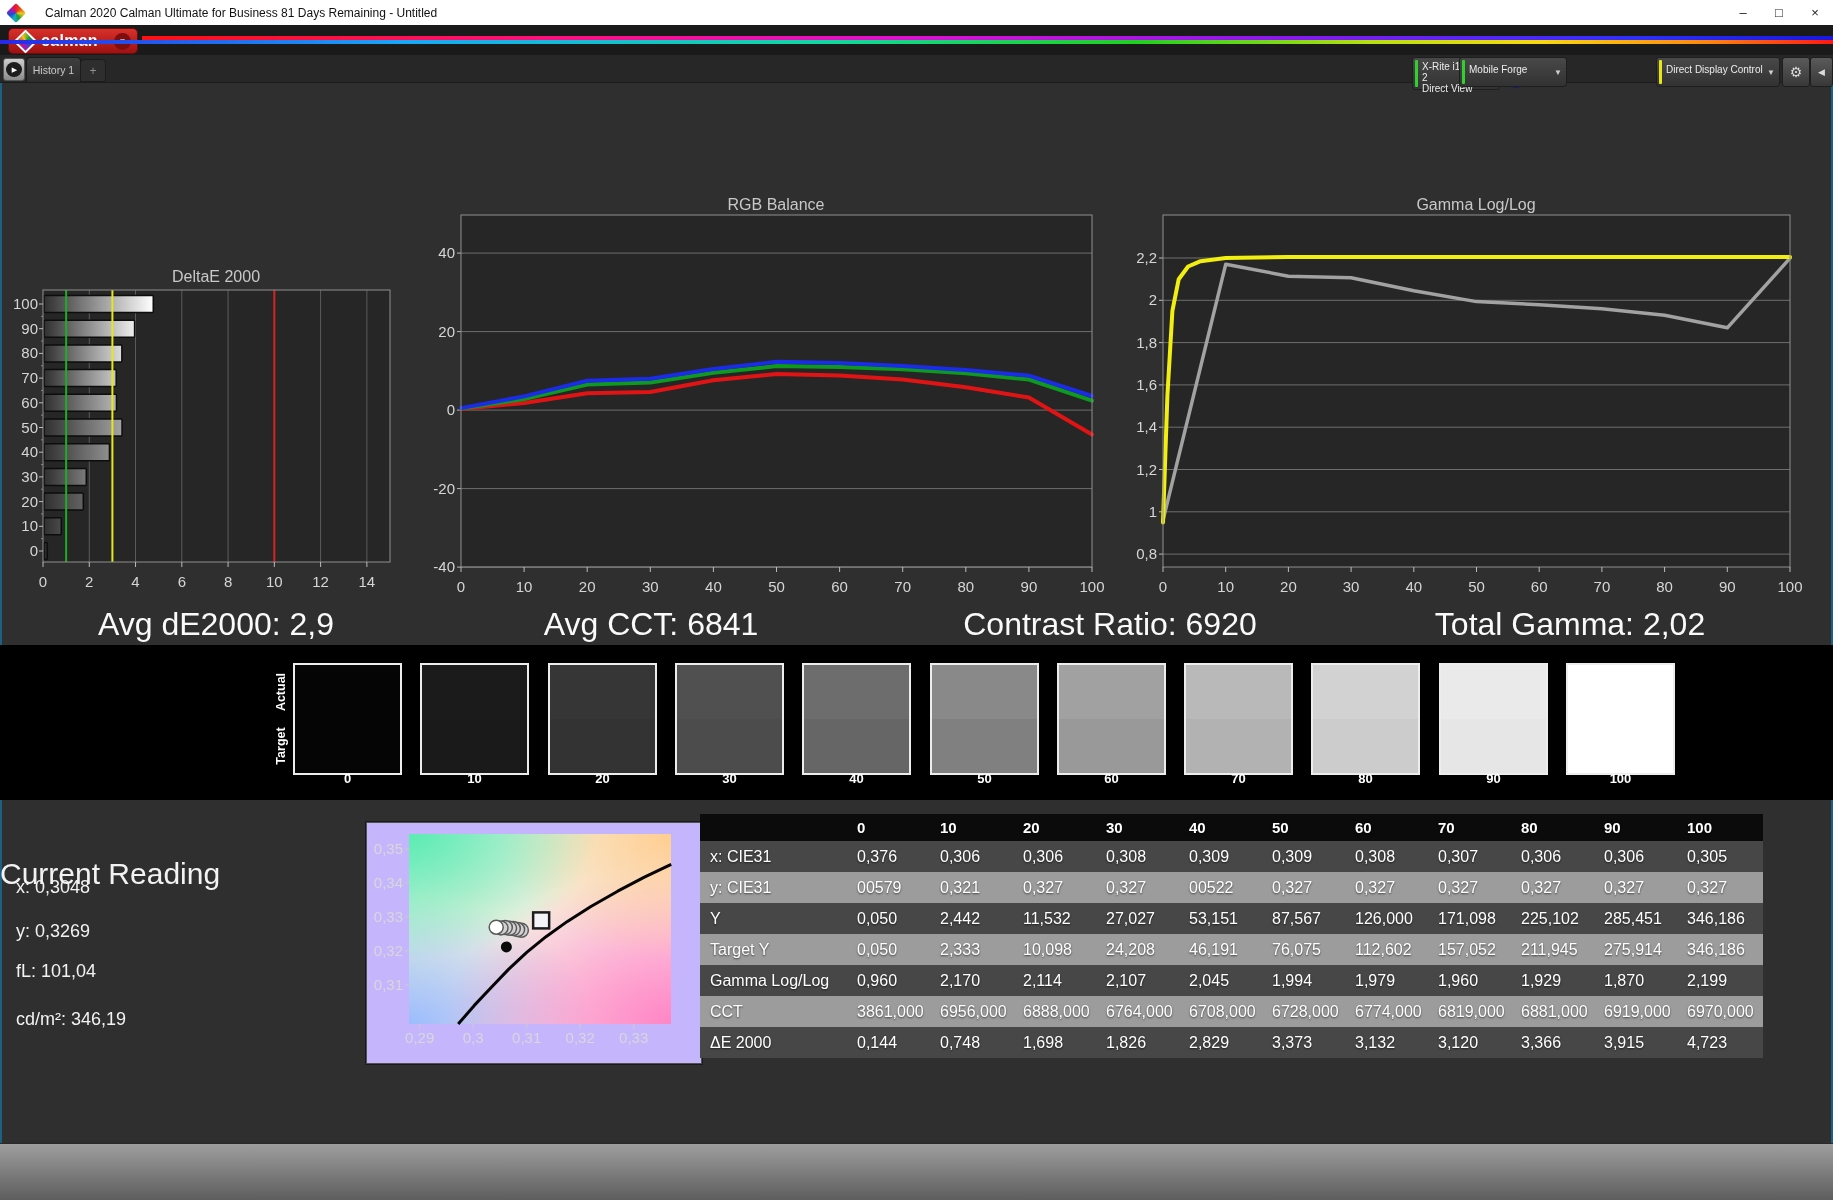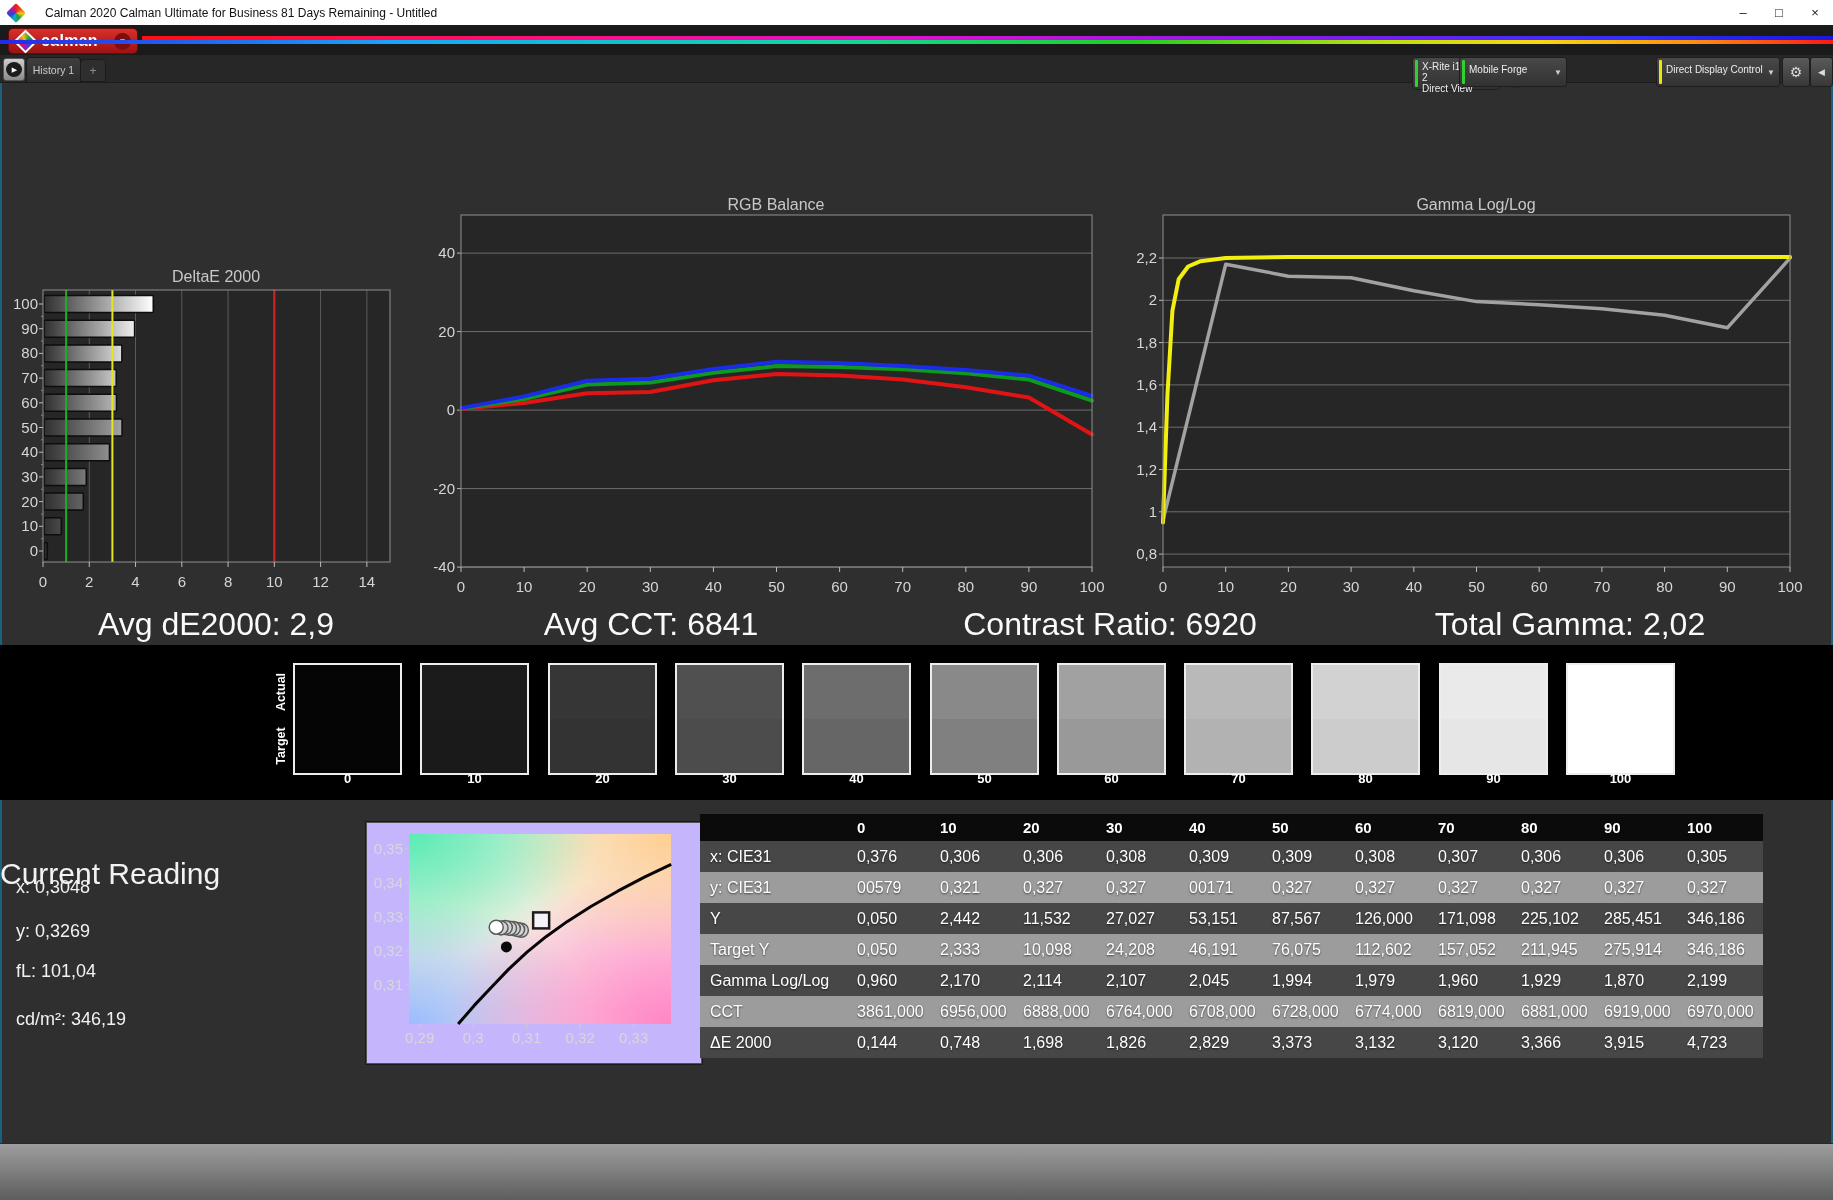--- a/index.html
+++ b/index.html
@@ -523,21 +523,21 @@
         <div class="tcell">0,306</div>
         <div class="tcell">0,306</div>
         <div class="tcell">0,305</div>
       </div>
       <div class="trow tbody rlight">
         <div class="tlabel">y: CIE31</div>
         <div class="tcell">00579</div>
         <div class="tcell">0,321</div>
         <div class="tcell">0,327</div>
         <div class="tcell">0,327</div>
-        <div class="tcell">00171</div>
+        <div class="tcell">00522</div>
         <div class="tcell">0,327</div>
         <div class="tcell">0,327</div>
         <div class="tcell">0,327</div>
         <div class="tcell">0,327</div>
         <div class="tcell">0,327</div>
         <div class="tcell">0,327</div>
       </div>
       <div class="trow tbody rdark">
         <div class="tlabel">Y</div>
         <div class="tcell">0,050</div>

